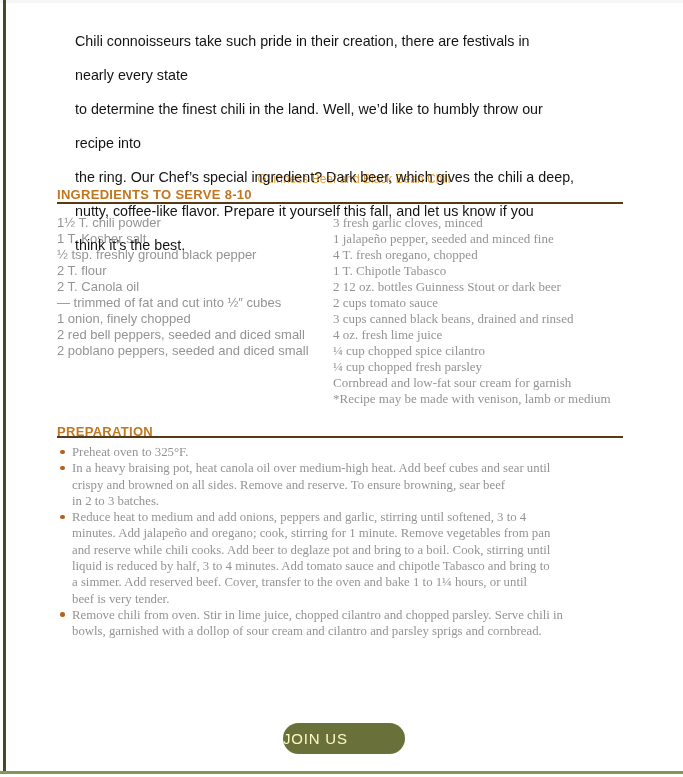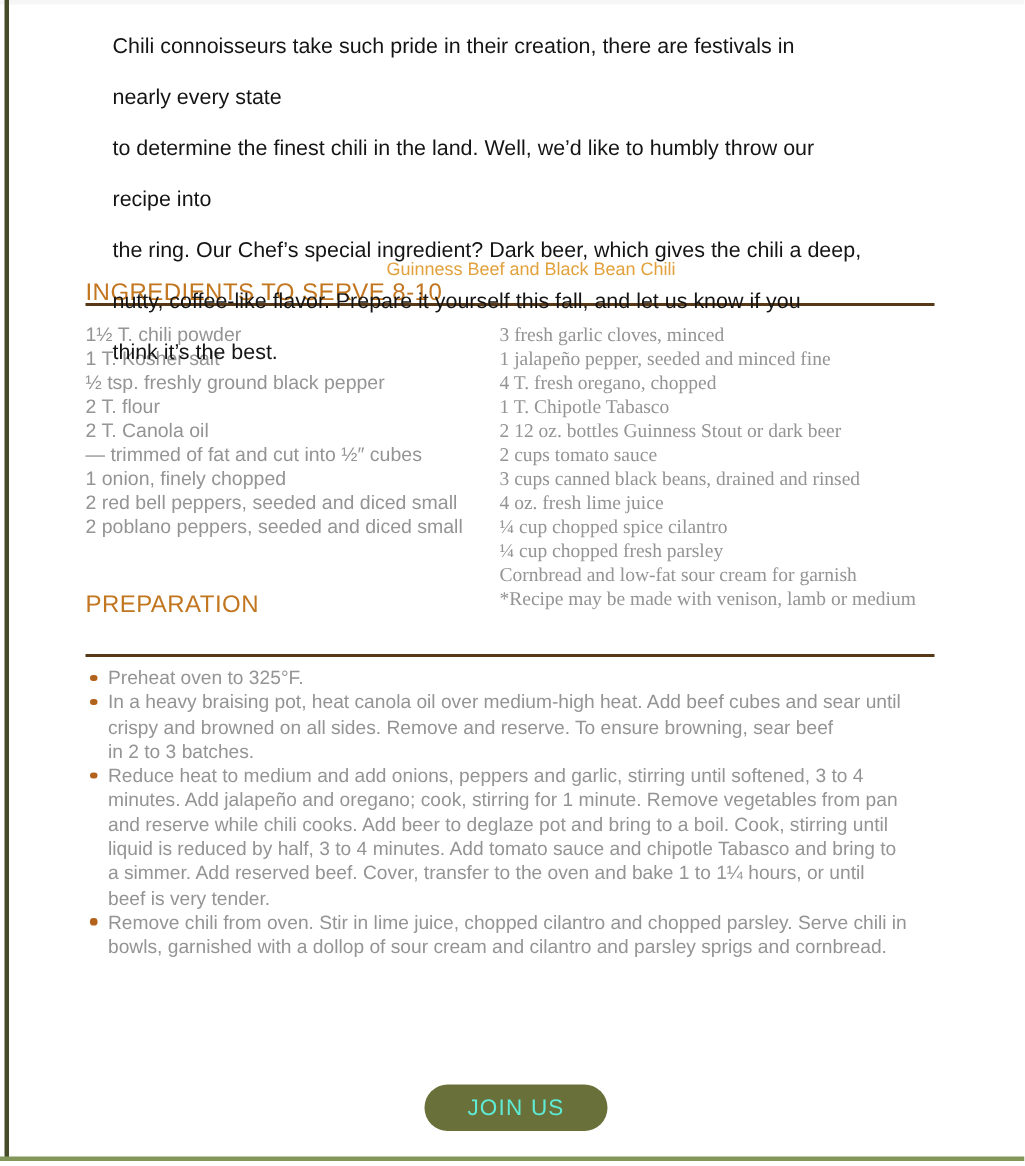--- a/index.html
+++ b/index.html
@@ -18,71 +18,72 @@
   }
   .left-border {
     position: absolute; left: 3px; top: 0; width: 3px; height: 774px;
     background: var(--left-border, #454B26);
   }
   .bottom-line {
     position: absolute; left: 0; top: 771px; width: 683px; height: 3px;
     background: var(--bottom-line, #84975A);
   }
   .intro {
-    position: absolute; left: 75px; top: 22px; z-index: 3;
+    position: absolute; left: 75px; top: 32px; z-index: 3;
     font-size: 14.3px; color: #141414;
   }
   .intro-line { height: 34px; line-height: 19px; white-space: nowrap; }
   .title {
     position: absolute; left: 25px; right: 0; top: 160px; z-index: 1;
     margin: 12px; text-align: center;
     font-size: 12px; font-weight: 400;
     color: var(--title-orange, #E2A13C);
   }
   .section-heading {
     position: absolute; left: 57px; z-index: 1;
-    font-size: 16px; font-weight: normal; letter-spacing: 0.3px;
+    font-size: 13px; font-weight: bold; letter-spacing: 0.3px;
     color: var(--section-heading, #C1761F);
   }
   .ing-heading { top: 187px; }
-  .prep-heading { top: 395px; }
+  .prep-heading { top: 424px; }
   .rule {
     position: absolute; left: 57px; width: 566px; height: 2px;
     background: var(--rule-brown, #573918); z-index: 0;
   }
   .rule-1 { top: 202px; }
   .rule-2 { top: 436px; }
   .col {
     position: absolute; top: 215px;
     font-size: 13px; line-height: 16px;
     color: var(--body-gray, #949494);
   }
   .col-left  { left: 57px;  width: 276px; }
   .col-right { left: 333px; width: 310px; font-family: Liberation Serif, serif; }
   .ing-item { white-space: nowrap; }
   .steps {
     position: absolute; left: 60px; top: 444px; width: 612px;
     margin: 0; padding: 0; list-style: none;
     font-size: 12.8px; line-height: 16.3px;
     color: var(--body-gray, #949494);
+    font-family: Liberation Serif, serif;
   }
   .step { position: relative; padding-left: 12px; white-space: pre-wrap; }
   .step::before {
     content: ""; position: absolute; left: 0; top: 5.5px;
     width: 4.5px; height: 4.5px; border-radius: 50%;
     background: var(--bullet, #B3621C);
   }
   .join-btn {
     position: absolute; left: 283px; top: 723px;
     width: 122px; height: 31px;
     border: none; border-radius: 15.5px;
     background: var(--button-olive, #6A7039);
-    color: #5eead4; font-size: 15px; letter-spacing: 0.8px;
+    color: #fef9c3; font-size: 15px; letter-spacing: 0.8px;
     font-family: "Liberation Sans", "DejaVu Sans", sans-serif;
-    text-align: center; cursor: pointer; padding: 0;
+    text-align: left; cursor: pointer; padding: 0;
   }
 </style>
 </head>
 <body>
 
 <div class="page">
   <div class="top-strip"></div>
   <div class="left-border"></div>
 
   <div class="intro">

